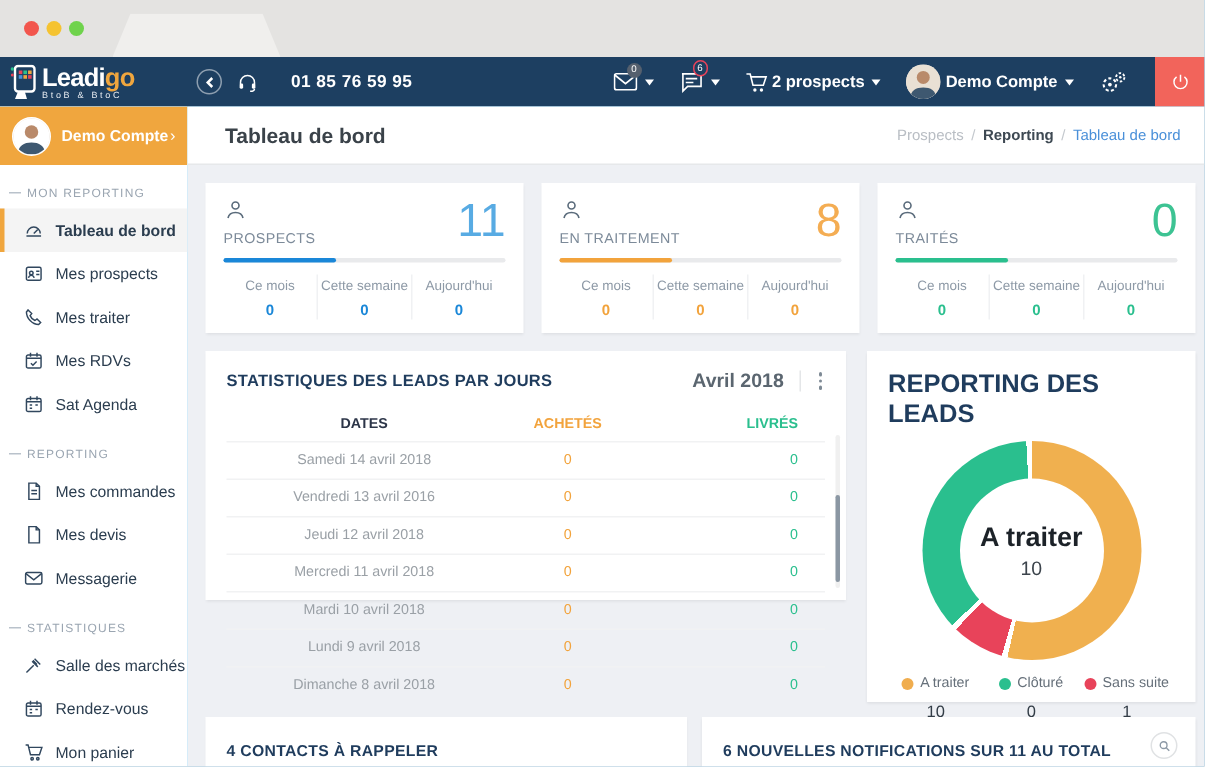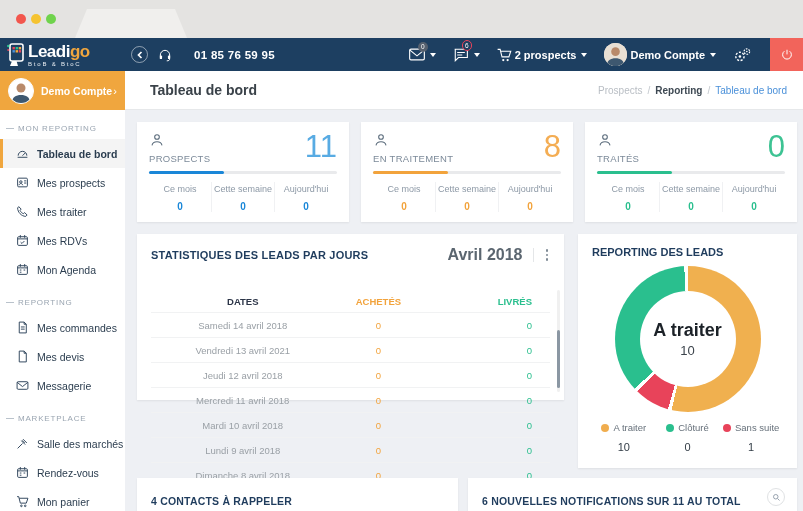--- a/index.html
+++ b/index.html
@@ -86,40 +86,40 @@
   .scol .plabel { font-size:9px; color:#8d99a6; }
   .scol .pval { font-size:10px; font-weight:bold; margin-top:7px; }
   .c-blue .sbig { color:#58abe3; } .c-blue .sbar i { background:#1a87d8; } .c-blue .pval { color:#1a87d8; }
   .c-orange .sbig { color:#f4ad53; } .c-orange .sbar i { background:#f2a33c; } .c-orange .pval { color:#f2a33c; }
   .c-green .sbig { color:#3dc393; } .c-green .sbar i { background:#2abf8e; } .c-green .pval { color:#2abf8e; }
 
   .mid-row { display:flex; gap:14px; margin-top:12px; }
   .tcard { width:427px; height:166px; position:relative; padding:12px 14px 0; }
   .tcard-head { display:flex; align-items:center; }
   .tcard-title { font-size:11px; font-weight:bold; color:#1f3c5d; letter-spacing:.2px; }
-  .tcard-month { margin-left:auto; font-size:16px; font-weight:bold; color:#5b6670; cursor:pointer; }
+  .tcard-month { margin-left:auto; font-size:13px; font-weight:bold; color:#5b6670; cursor:pointer; }
   .tcard-div { width:1px; height:14px; background:#e4e6e8; margin:0 10px; }
   .kebab { display:flex; flex-direction:column; gap:2px; cursor:pointer; padding:2px; }
   .kebab i { width:2.5px; height:2.5px; border-radius:50%; background:#7e8a95; }
-  .ltable { margin-top:26px; }
+  .ltable { margin-top:10px; }
   .lrow { display:grid; grid-template-columns:46% 22% 32%; align-items:center; height:25px;
           border-top:1px solid #f1f2f3; }
   .lrow.lhead { border-top:none; height:22px; }
   .lc1 { text-align:center; } .lc2 { text-align:center; } .lc3 { text-align:right; padding-right:18px; }
   .lhead .lc1 { font-size:9.5px; font-weight:bold; color:#2c3548; }
   .lhead .lc2 { font-size:9.5px; font-weight:bold; color:#f2a33c; }
   .lhead .lc3 { font-size:9.5px; font-weight:bold; color:#2abf8e;text-align:right; }
   .lrow .date { font-size:9.5px; color:#9aa0a6; }
   .lrow .v-or { font-size:9.5px; color:#f2a33c; }
   .lrow .v-gr { font-size:9.5px; color:#2abf8e; }
   .tscroll { position:absolute; right:4px; top:56px; bottom:8px; width:3px; background:#f0f0f0; border-radius:2px; }
   .tthumb { position:absolute; top:40px; width:3px; height:58px; background:#8b97a3; border-radius:2px; cursor:pointer; }
 
   .dcard { flex:1; height:234px; padding:12px 14px 0; }
-  .dcard-title { font-size:11px; font-weight:bold; color:#1f3c5d; }
+  .dcard-title { font-size:17px; font-weight:bold; color:#1f3c5d; }
   .donut { width:146px; height:146px; border-radius:50%; margin:8px auto 0; position:relative;
            background:conic-gradient(#f0b04f 0deg 193deg, #fff 193deg 196deg, #e8435a 196deg 224deg,
                                      #fff 224deg 227deg, #2abf8e 227deg 357deg, #fff 357deg 360deg); }
   .donut .hole { position:absolute; left:25px; top:25px; width:96px; height:96px; border-radius:50%;
                  background:#fff; display:flex; flex-direction:column; align-items:center; justify-content:center; }
   .hole .clabel { font-size:18px; font-weight:bold; color:#1c2228; }
   .hole .cval { font-size:13px; color:#3c444c; margin-top:2px; }
   .legend { display:flex; margin-top:10px; }
   .leg-item { flex:1; display:flex; align-items:center; justify-content:center; gap:4px; }
   .leg-dot { width:8px; height:8px; border-radius:50%; flex:0 0 auto; }
@@ -301,21 +301,21 @@
       <span>Mes RDVs</span>
     </div>
     <div class="side-item">
       <span class="sic">
           <svg viewBox="0 0 24 24">
             <rect x="3" y="5" width="18" height="16" rx="2"></rect>
             <path d="M8 2v5M16 2v5M3 9h18"></path>
             <path d="M7 13h3M7 17h3M14 13h3"></path>
           </svg>
         </span>
-      <span>Mon Agenda</span>
+      <span>Sat Agenda</span>
     </div>
 
     <div class="side-section">
         <span class="dash"></span>
         <span>REPORTING</span>
       </div>
 
     <div class="side-item">
       <span class="sic">
           <svg viewBox="0 0 24 24">
@@ -340,21 +340,21 @@
           <svg viewBox="0 0 24 24">
             <rect x="2" y="5" width="20" height="14" rx="2"></rect>
             <path d="M2 6l10 8 10-8"></path>
           </svg>
         </span>
       <span>Messagerie</span>
     </div>
 
     <div class="side-section">
         <span class="dash"></span>
-        <span>MARKETPLACE</span>
+        <span>STATISTIQUES</span>
       </div>
 
     <div class="side-item">
       <span class="sic">
           <svg viewBox="0 0 24 24">
             <path d="M13 4l7 7M10 7l7 7M11 6l5 5"></path>
             <path d="M12 12L3 21"></path>
           </svg>
         </span>
       <span>Salle des marchés</span>
@@ -504,21 +504,21 @@
             <span class="lc1">DATES</span>
             <span class="lc2">ACHETÉS</span>
             <span class="lc3">LIVRÉS</span>
           </div>
           <div class="lrow">
               <span class="lc1 date">Samedi 14 avril 2018</span>
               <span class="lc2 v-or">0</span>
               <span class="lc3 v-gr">0</span>
             </div>
           <div class="lrow">
-              <span class="lc1 date">Vendredi 13 avril 2021</span>
+              <span class="lc1 date">Vendredi 13 avril 2016</span>
               <span class="lc2 v-or">0</span>
               <span class="lc3 v-gr">0</span>
             </div>
           <div class="lrow">
               <span class="lc1 date">Jeudi 12 avril 2018</span>
               <span class="lc2 v-or">0</span>
               <span class="lc3 v-gr">0</span>
             </div>
           <div class="lrow">
               <span class="lc1 date">Mercredi 11 avril 2018</span>

